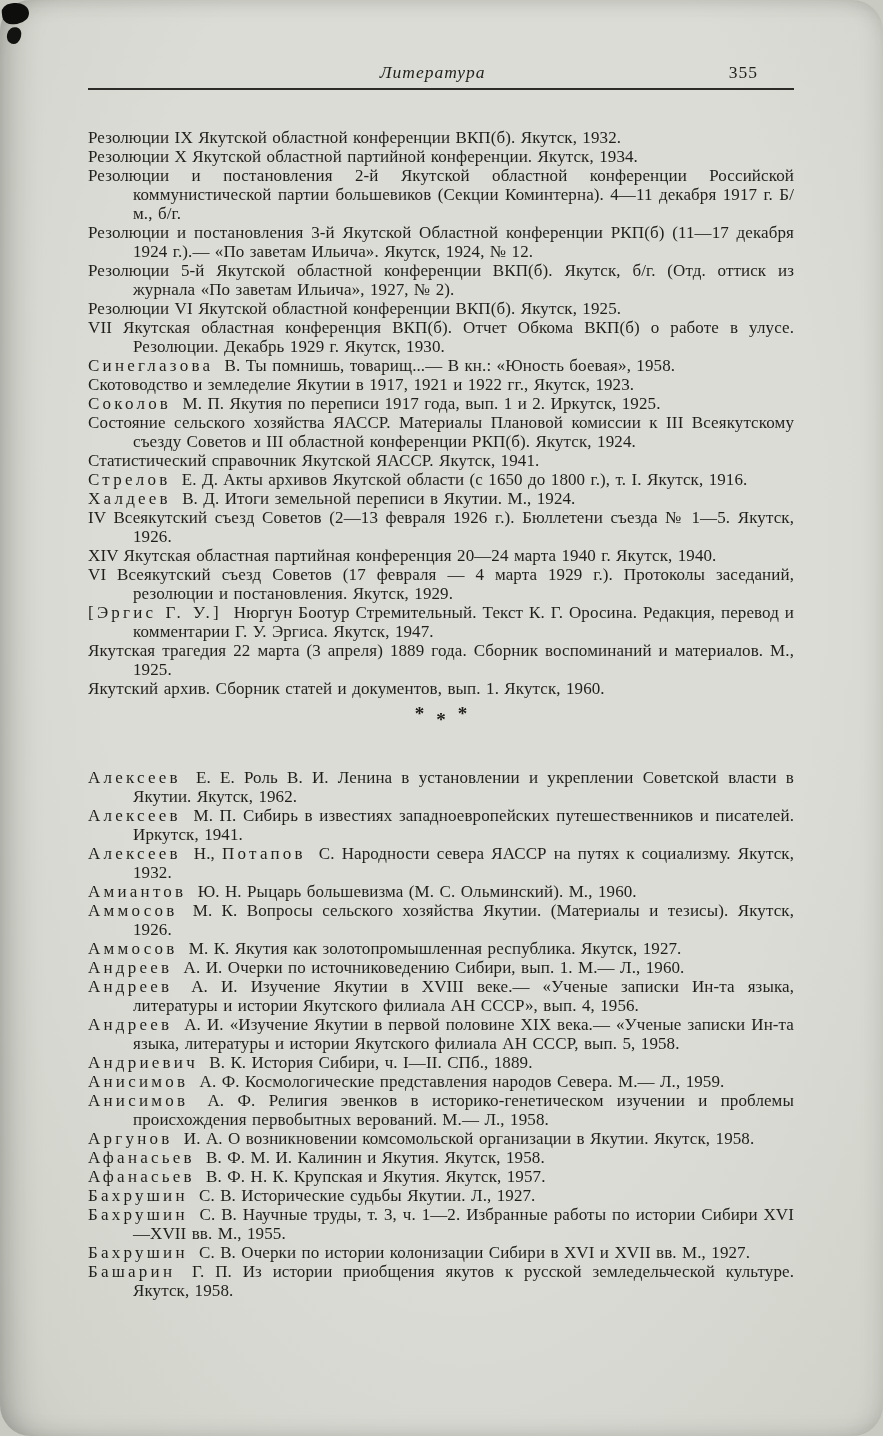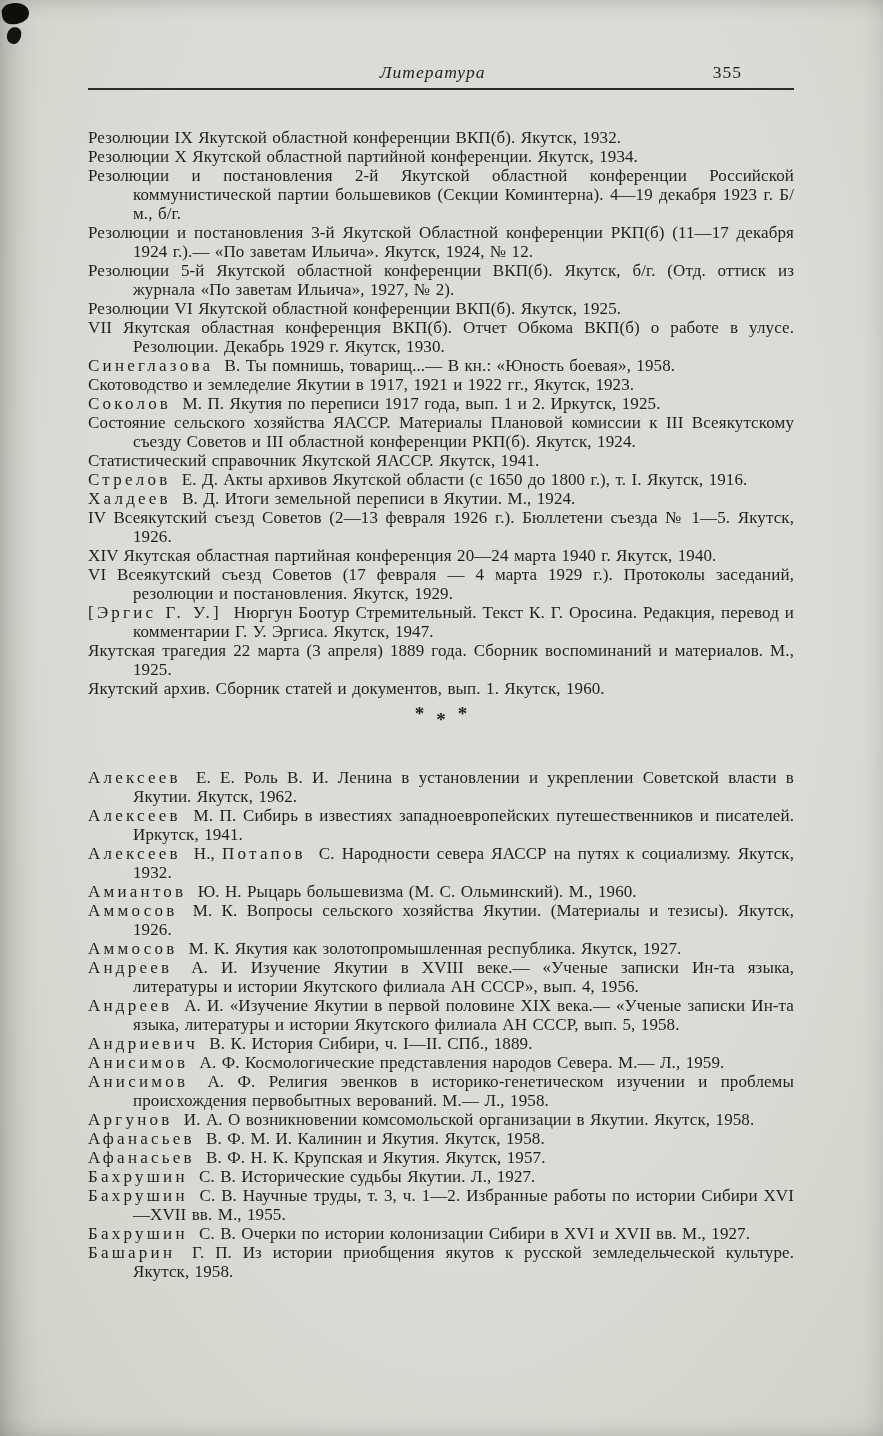--- a/index.html
+++ b/index.html
@@ -14,20 +14,21 @@
     position: relative;
     width: 883px;
     height: 1436px;
     background: radial-gradient(ellipse at 52% 38%, #dbdcd5 55%, #d2d4cc 90%, #caccc4 100%);
     box-shadow:
       inset 26px 0 38px -26px rgba(20,20,15,0.38),
       inset -16px 0 30px -22px rgba(20,20,15,0.20),
       inset 0 18px 30px -26px rgba(20,20,15,0.22),
       inset 0 -18px 30px -26px rgba(20,20,15,0.18);
     color: #211f1b;
+    border-radius: 31px;
   }
   
   .blob1 {
     position: absolute; left: 2px; top: 3px; width: 27px; height: 21px;
     background: #0e0e0c; border-radius: 42% 58% 55% 45%;
     transform: rotate(-7deg);
   }
   .blob2 {
     position: absolute; left: 7px; top: 27px; width: 14px; height: 17px;
     background: #131311; border-radius: 55% 45% 50% 50%;
@@ -45,21 +46,21 @@
   }
   .title {
     position: absolute;
     left: 50%;
     transform: translateX(-58%);
     font-style: italic;
     letter-spacing: 1px;
   }
   .pagenum {
     position: absolute;
-    right: 52px;
+    right: 36px;
     top: 0;
     letter-spacing: 1px;
   }
   .rule {
     border-bottom: 2px solid #2d2b27;
     margin-top: 2px;
   }
   .bib { margin-top: 38px; }
   p.entry {
     margin: 0;
@@ -96,21 +97,21 @@
   <div class="content">
     <div class="header">
       <span class="title">Литература</span>
       <span class="pagenum">355</span>
     </div>
     <div class="rule"></div>
 
     <div class="bib" id="section1">
         <p class="entry">Резолюции IX Якутской областной конференции ВКП(б). Якутск, 1932.</p>
         <p class="entry">Резолюции X Якутской областной партийной конференции. Якутск, 1934.</p>
-        <p class="entry">Резолюции и постановления 2-й Якутской областной конференции Российской коммунистической партии большевиков (Секции Коминтерна). 4—19 декабря 1923 г. Б/м., б/г.</p>
+        <p class="entry">Резолюции и постановления 2-й Якутской областной конференции Российской коммунистической партии большевиков (Секции Коминтерна). 4—11 декабря 1917 г. Б/м., б/г.</p>
         <p class="entry">Резолюции и постановления 3-й Якутской Областной конференции РКП(б) (11—17 декабря 1924 г.).— «По заветам Ильича». Якутск, 1924, № 12.</p>
         <p class="entry">Резолюции 5-й Якутской областной конференции ВКП(б). Якутск, б/г. (Отд. оттиск из журнала «По заветам Ильича», 1927, № 2).</p>
         <p class="entry">Резолюции VI Якутской областной конференции ВКП(б). Якутск, 1925.</p>
         <p class="entry">VII Якутская областная конференция ВКП(б). Отчет Обкома ВКП(б) о работе в улусе. Резолюции. Декабрь 1929 г. Якутск, 1930.</p>
         <p class="entry"><span class="spaced">Синеглазова</span> В. Ты помнишь, товарищ...— В кн.: «Юность боевая», 1958.</p>
         <p class="entry">Скотоводство и земледелие Якутии в 1917, 1921 и 1922 гг., Якутск, 1923.</p>
         <p class="entry"><span class="spaced">Соколов</span> М. П. Якутия по переписи 1917 года, вып. 1 и 2. Иркутск, 1925.</p>
         <p class="entry">Состояние сельского хозяйства ЯАССР. Материалы Плановой комиссии к III Всеякутскому съезду Советов и III областной конференции РКП(б). Якутск, 1924.</p>
         <p class="entry">Статистический справочник Якутской ЯАССР. Якутск, 1941.</p>
         <p class="entry"><span class="spaced">Стрелов</span> Е. Д. Акты архивов Якутской области (с 1650 до 1800 г.), т. I. Якутск, 1916.</p>
@@ -127,20 +128,21 @@
       <span>*</span><span class="mid">*</span><span>*</span>
     </div>
 
     <div class="bib" id="section2">
         <p class="entry"><span class="spaced">Алексеев</span> Е. Е. Роль В. И. Ленина в установлении и укреплении Советской власти в Якутии. Якутск, 1962.</p>
         <p class="entry"><span class="spaced">Алексеев</span> М. П. Сибирь в известиях западноевропейских путешественников и писателей. Иркутск, 1941.</p>
         <p class="entry"><span class="spaced">Алексеев</span> Н., <span class="spaced">Потапов</span> С. Народности севера ЯАССР на путях к социализму. Якутск, 1932.</p>
         <p class="entry"><span class="spaced">Амиантов</span> Ю. Н. Рыцарь большевизма (М. С. Ольминский). М., 1960.</p>
         <p class="entry"><span class="spaced">Аммосов</span> М. К. Вопросы сельского хозяйства Якутии. (Материалы и тезисы). Якутск, 1926.</p>
         <p class="entry"><span class="spaced">Аммосов</span> М. К. Якутия как золотопромышленная республика. Якутск, 1927.</p>
+        <p class="entry"><span class="spaced">Андреев</span> А. И. Очерки по источниковедению Сибири, вып. 1. М.— Л., 1960.</p>
         <p class="entry"><span class="spaced">Андреев</span> А. И. Изучение Якутии в XVIII веке.— «Ученые записки Ин-та языка, литературы и истории Якутского филиала АН СССР», вып. 4, 1956.</p>
         <p class="entry"><span class="spaced">Андреев</span> А. И. «Изучение Якутии в первой половине XIX века.— «Ученые записки Ин-та языка, литературы и истории Якутского филиала АН СССР, вып. 5, 1958.</p>
         <p class="entry"><span class="spaced">Андриевич</span> В. К. История Сибири, ч. I—II. СПб., 1889.</p>
         <p class="entry"><span class="spaced">Анисимов</span> А. Ф. Космологические представления народов Севера. М.— Л., 1959.</p>
         <p class="entry"><span class="spaced">Анисимов</span> А. Ф. Религия эвенков в историко-генетическом изучении и проблемы происхождения первобытных верований. М.— Л., 1958.</p>
         <p class="entry"><span class="spaced">Аргунов</span> И. А. О возникновении комсомольской организации в Якутии. Якутск, 1958.</p>
         <p class="entry"><span class="spaced">Афанасьев</span> В. Ф. М. И. Калинин и Якутия. Якутск, 1958.</p>
         <p class="entry"><span class="spaced">Афанасьев</span> В. Ф. Н. К. Крупская и Якутия. Якутск, 1957.</p>
         <p class="entry"><span class="spaced">Бахрушин</span> С. В. Исторические судьбы Якутии. Л., 1927.</p>
         <p class="entry"><span class="spaced">Бахрушин</span> С. В. Научные труды, т. 3, ч. 1—2. Избранные работы по истории Сибири XVI—XVII вв. М., 1955.</p>

